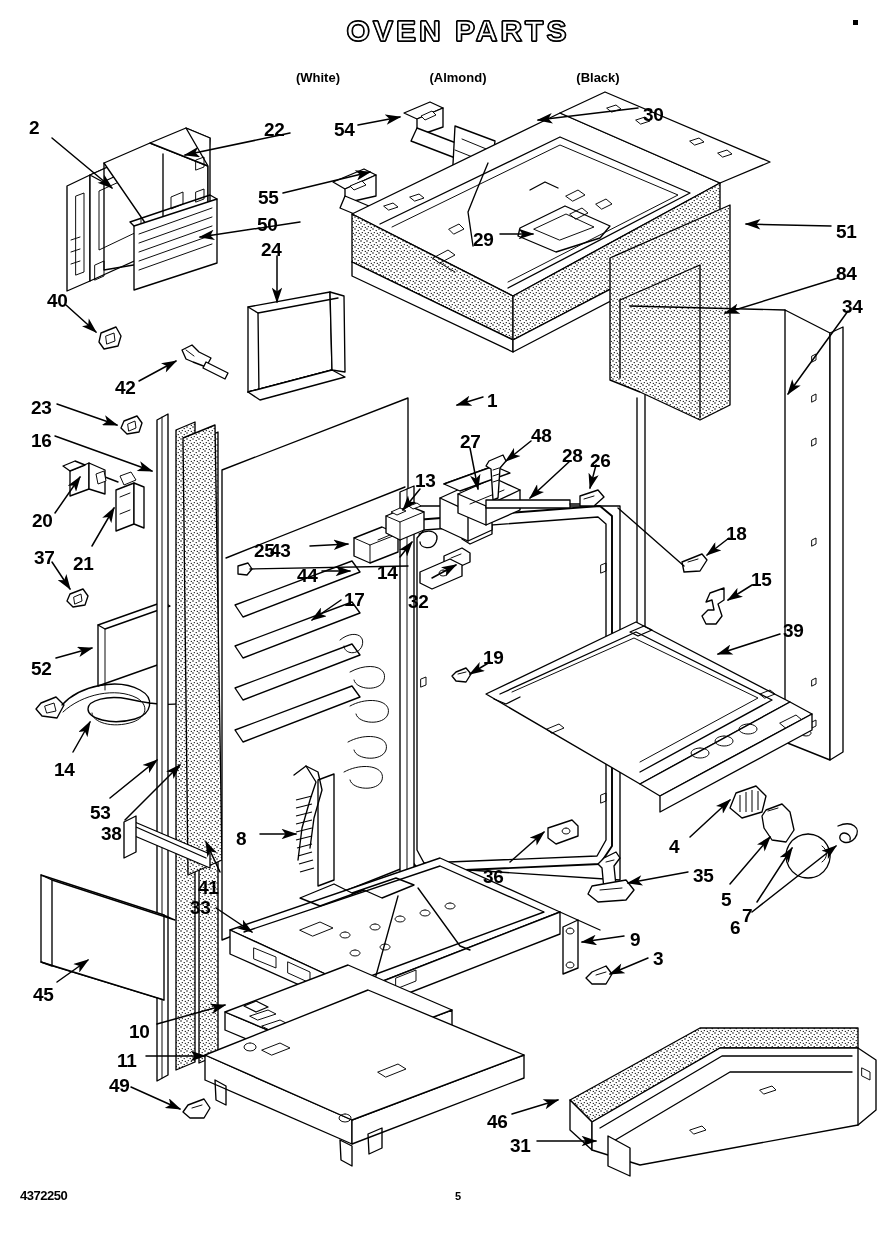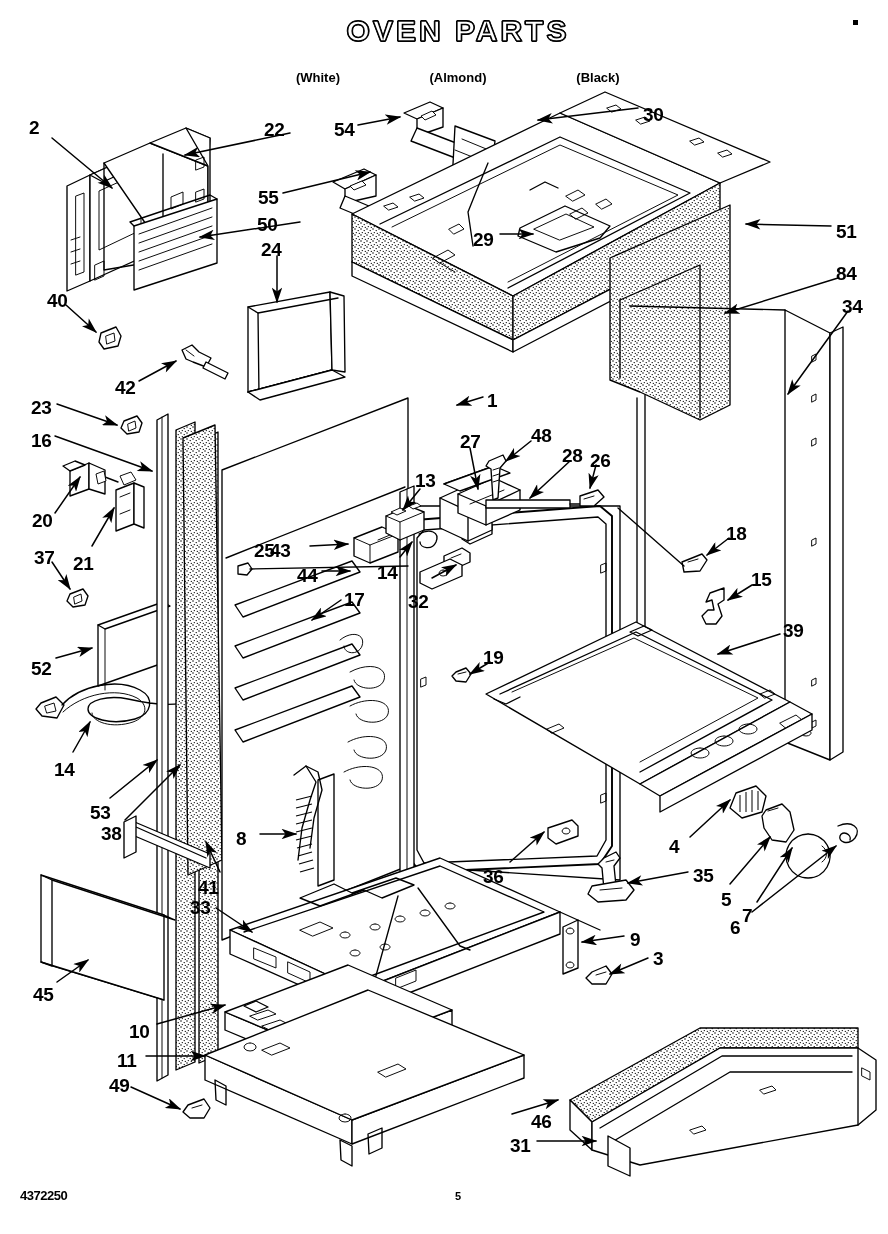--- a/index.html
+++ b/index.html
@@ -663,21 +663,21 @@
       <div class="callout" style="left: 483px; top: 867px;">36</div>
       <div class="callout" style="left: 34px; top: 548px; text-align: center;">37</div>
       <div class="callout" style="left: 101px; top: 824px;">38</div>
       <div class="callout" style="left: 783px; top: 621px;">39</div>
       <div class="callout" style="left: 47px; top: 291px;">40</div>
       <div class="callout" style="left: 198px; top: 878px;">41</div>
       <div class="callout" style="left: 115px; top: 378px;">42</div>
       <div class="callout" style="left: 270px; top: 541px;">43</div>
       <div class="callout" style="left: 297px; top: 566px;">44</div>
       <div class="callout" style="left: 33px; top: 985px;">45</div>
-      <div class="callout" style="left: 487px; top: 1112px; margin-left: 44px;">46</div>
+      <div class="callout" style="left: 487px; top: 1112px;">46</div>
       <div class="callout" style="left: 836px; top: 264px;">84</div>
       <div class="callout" style="left: 531px; top: 426px; text-align: right;">48</div>
       <div class="callout" style="left: 109px; top: 1076px;">49</div>
       <div class="callout" style="left: 257px; top: 215px;">50</div>
       <div class="callout" style="left: 836px; top: 222px;">51</div>
       <div class="callout" style="left: 31px; top: 659px;">52</div>
       <div class="callout" style="left: 90px; top: 803px;">53</div>
       <div class="callout" style="left: 334px; top: 120px;">54</div>
       <div class="callout" style="left: 258px; top: 188px;">55</div>
     </div>

